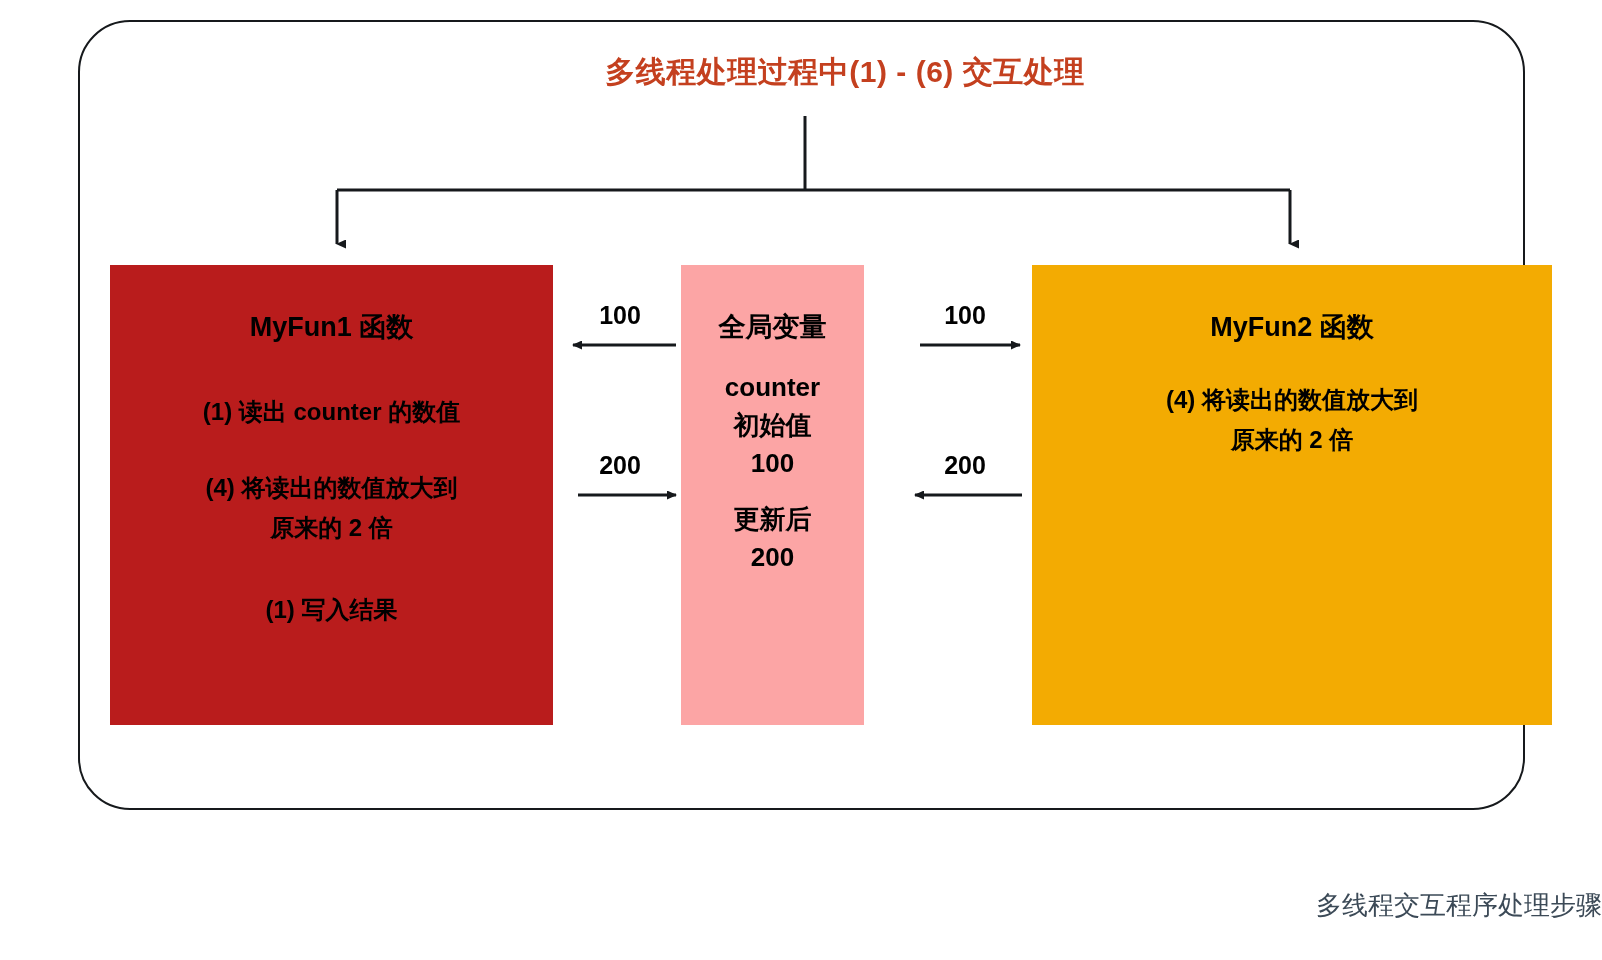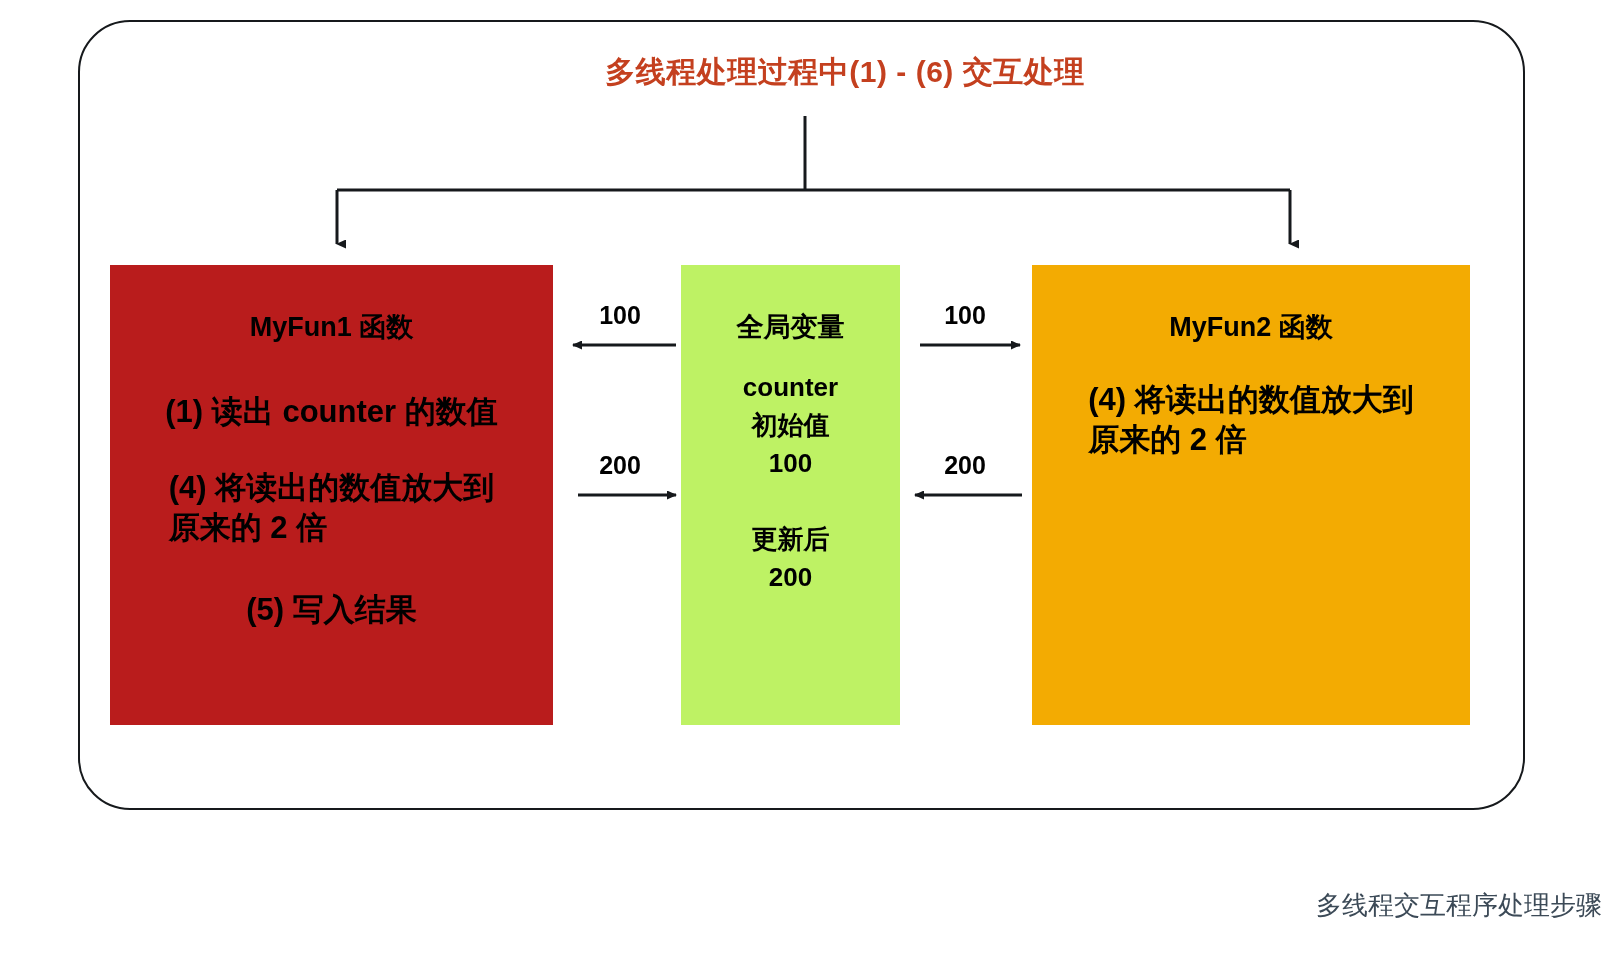--- a/index.html
+++ b/index.html
@@ -73,60 +73,61 @@
     font-weight: bold;
   }
 
   .box-left {
     left: 110px;
     width: 443px;
     background: #b91c1c;
   }
   .box-center {
     left: 681px;
-    width: 219px;
-    background: #bef264;
+    width: 183px;
+    background: #fca5a5;
   }
   .box-right {
     left: 1032px;
-    width: 438px;
+    width: 520px;
     background: #f3ab02;
   }
 
   .box-heading {
     font-size: 27px;
     line-height: 34px;
     margin-top: 45px;
     text-align: center;
     white-space: nowrap;
   }
 
   .box-step {
-    font-size: 31px;
+    font-size: 24px;
     line-height: 40px;
+    text-align: center;
     padding: 0 16px;
   }
   .step-1 { margin-top: 48px; }
   .step-2 { margin-top: 36px; }
   .step-3 { margin-top: 42px; }
 
   
   .center-heading {
     font-size: 27px;
     line-height: 34px;
     margin-top: 45px;
     text-align: center;
   }
   .center-block {
     font-size: 26px;
     line-height: 38px;
     text-align: center;
     margin-top: 24px;
   }
-  .center-block.second { margin-top: 38px; }
+  .center-block.second { margin-top: 18px; }
 
   
   .arrow-label {
     position: absolute;
     font-size: 25px;
     font-weight: bold;
     color: #000000;
     text-align: center;
     line-height: 30px;
   }
@@ -187,21 +188,21 @@
     <path d="M1022,495 L915,495" stroke="#16191c" stroke-width="3" fill="none" marker-end="url(#arrowLeft)"></path>
   </svg>
 
   <div class="proc-box box-left">
     <div class="box-heading">MyFun1 函数</div>
     <div class="box-step step-1">(1) 读出 counter 的数值</div>
     <div class="box-step step-2">
       <div>(4) 将读出的数值放大到</div>
       <div>原来的 2 倍</div>
     </div>
-    <div class="box-step step-3">(5) 写入结果</div>
+    <div class="box-step step-3">(1) 写入结果</div>
   </div>
 
   <div class="proc-box box-center">
     <div class="center-heading">全局变量</div>
     <div class="center-block">
       <div>counter</div>
       <div>初始值</div>
       <div>100</div>
     </div>
     <div class="center-block second">

